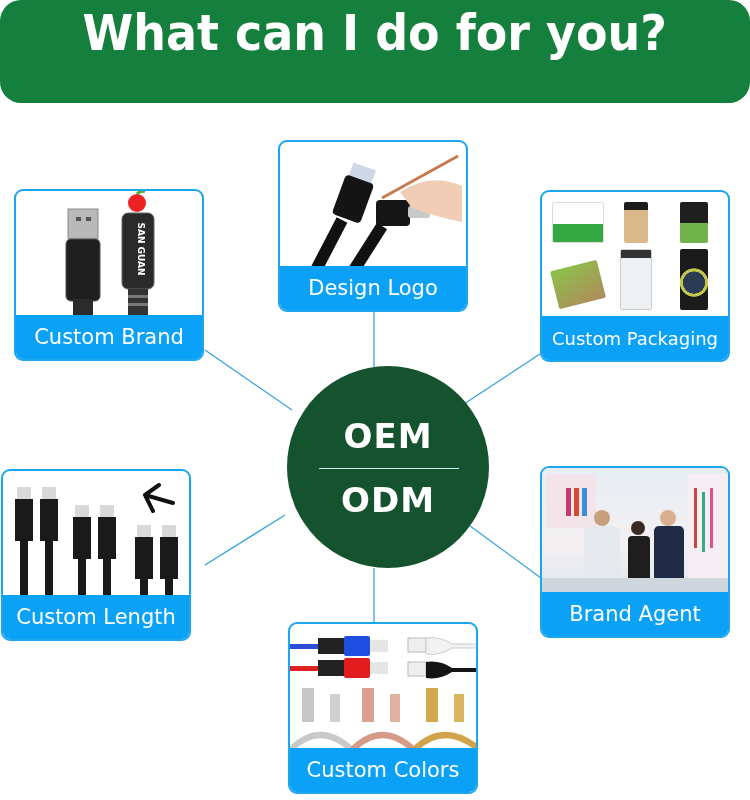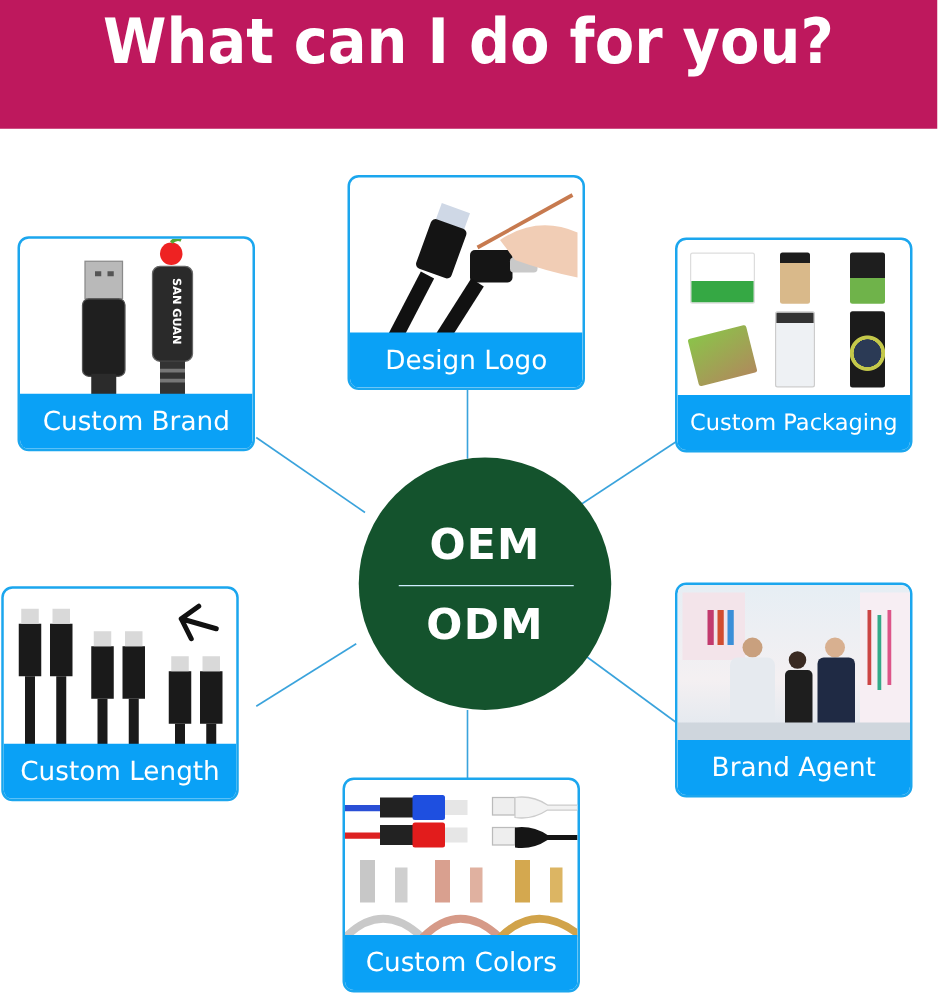--- a/index.html
+++ b/index.html
@@ -1,22 +1,22 @@
 <!DOCTYPE html>
 <html><head>
   <meta charset="utf-8">
   <style>
     * { box-sizing: border-box; margin: 0; padding: 0; }
     html, body { width: 750px; height: 800px; background: #ffffff; overflow: hidden; }
     body { position: relative; font-family: "DejaVu Sans", "Liberation Sans", sans-serif; }
 
     .header {
       position: absolute; left: 0; top: 0; width: 750px; height: 103px;
-      background: #be185d;
-      display: flex; align-items: flex-start; justify-content: center;
+      background: #15803d;
+      display: flex; align-items: flex-start; justify-content: center; border-radius: 21px;
     }
     .header-title {
       color: #ffffff; font-weight: bold; font-size: 50px; letter-spacing: 0px;
       margin-top: 4px; font-family: "DejaVu Sans", sans-serif;
       transform: scaleX(0.92);
     }
 
     svg.connectors { position: absolute; left: 0; top: 0; width: 750px; height: 800px; }
 
     .hub {
@@ -47,21 +47,21 @@
       display: flex; align-items: center; justify-content: center;
       font-size: 21px; white-space: nowrap;
     }
     .card-label.small { font-size: 18px; }
 
     #card-logo { left: 14px; top: 189px; }
     #card-mold { left: 278px; top: 140px; }
     #card-pack { left: 540px; top: 190px; }
     #card-length { left: 1px; top: 469px; text-align: center; }
     #card-agent { left: 540px; top: 466px; }
-    #card-colors { left: 274px; top: 622px; padding-left: 26px; }
+    #card-colors { left: 288px; top: 622px; padding-left: 26px; }
 
     .pkg-grid { position: absolute; left: 10px; top: 10px; width: 168px; height: 108px;
       display: grid; grid-template-columns: repeat(3, 1fr); gap: 6px; }
     .pkg { border-radius: 2px; }
     .booth { position: absolute; inset: 0; background: linear-gradient(180deg,#e6eef4 0%,#f4f0f2 60%,#dfe7ee 100%); }
   </style>
 </head>
 <body>
 
 <div class="header">

